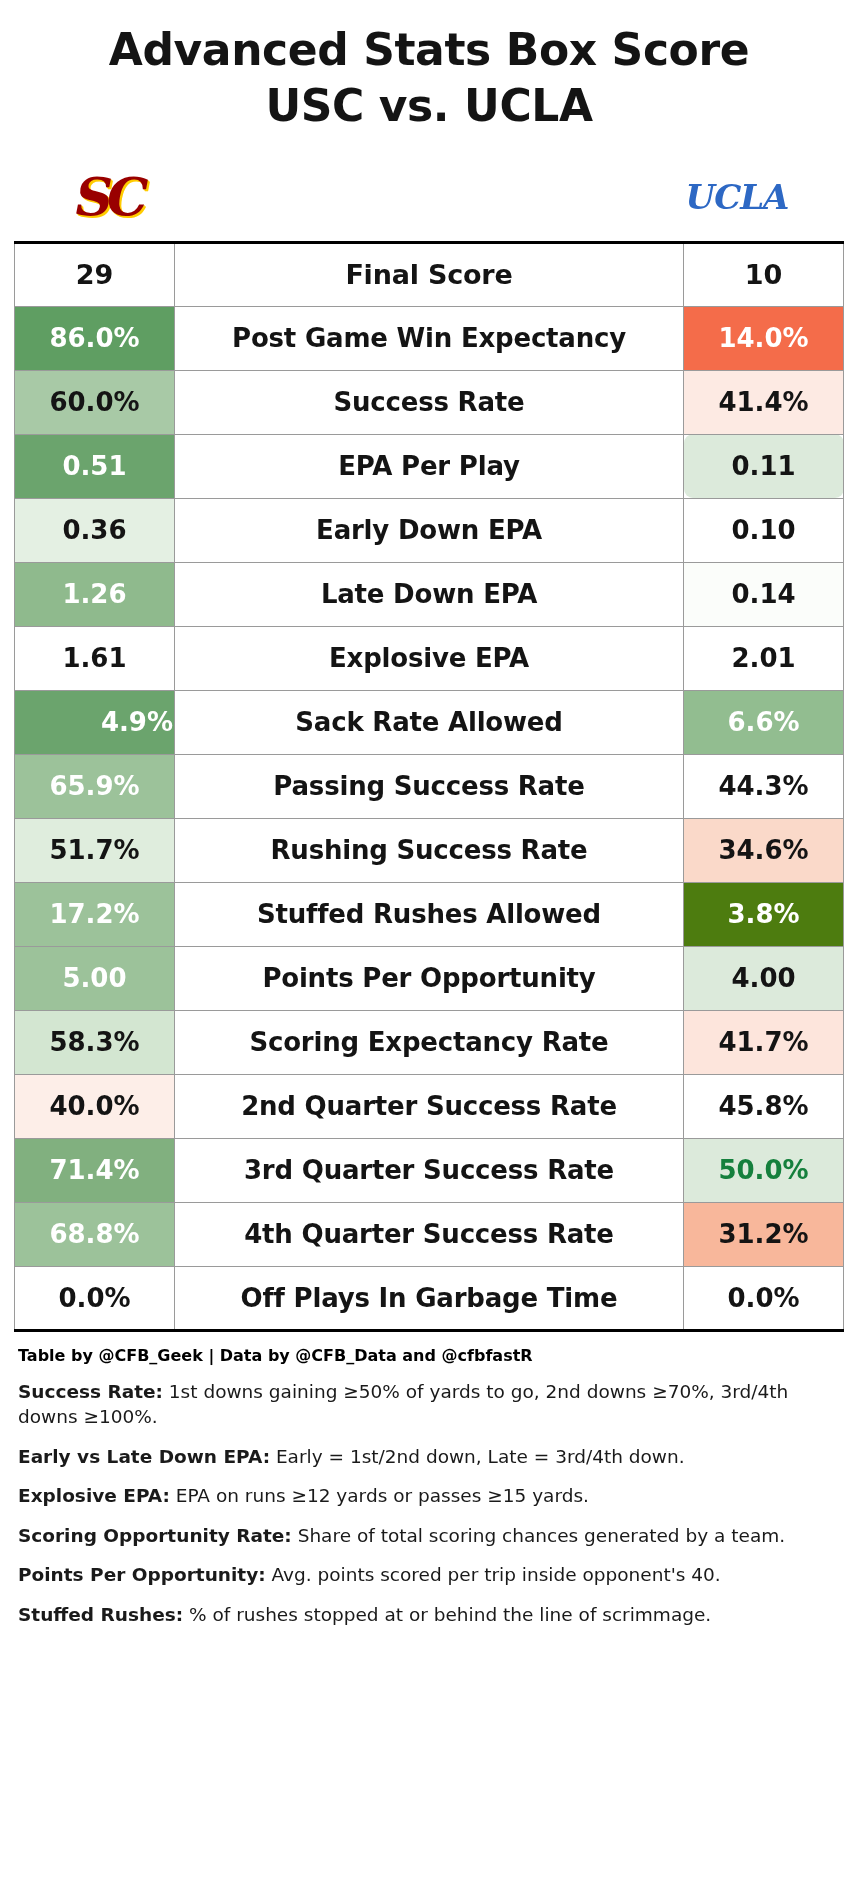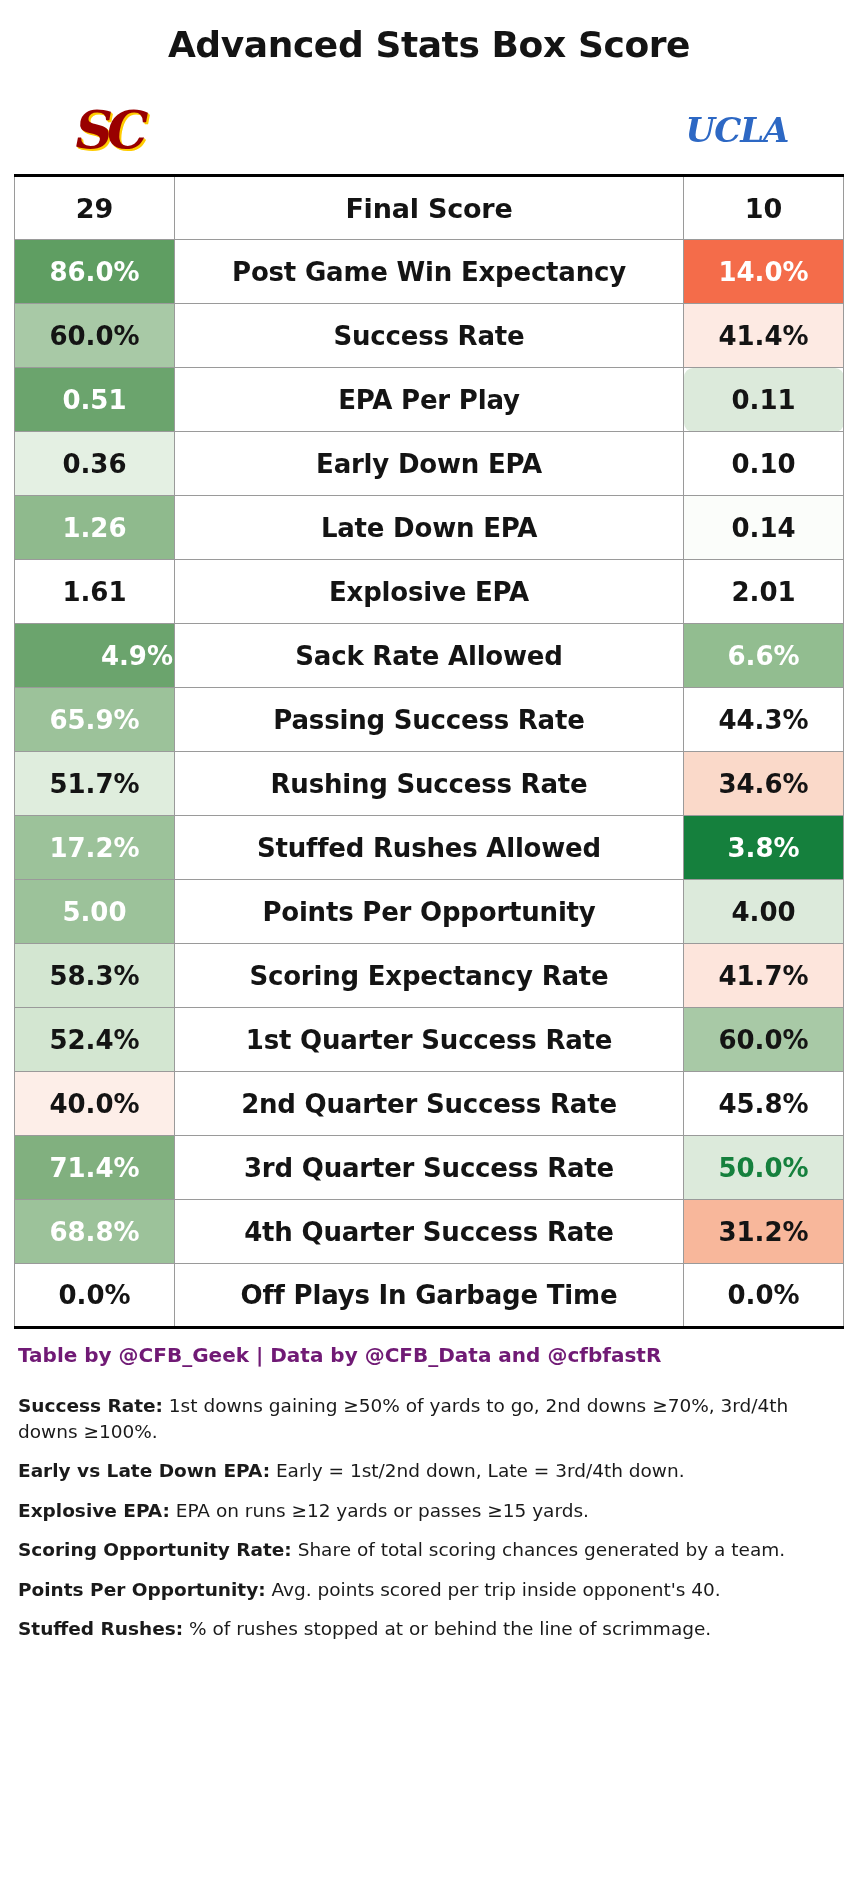--- a/index.html
+++ b/index.html
@@ -16,21 +16,21 @@
   .page {
     width: 858px;
     min-height: 1898px;
     padding: 22px 14px 10px 14px;
   }
   .title-block {
     text-align: center;
     margin-bottom: 14px;
   }
   .title-line {
-    font-size: 36px;
+    font-size: 44px;
     font-weight: bold;
     letter-spacing: -0.4px;
     line-height: 1.28;
     color: #141414;
   }
   .logos {
     display: flex;
     align-items: center;
     justify-content: space-between;
     padding: 10px 52px 6px 52px;
@@ -90,42 +90,43 @@
   td.col-label {
     width: 61.4%;
     font-size: 24.5px;
     letter-spacing: -0.2px;
   }
   tr.row-score td { font-size: 27px; }
   .foot {
     padding: 14px 4px 0 4px;
   }
   .credit {
-    font-size: 20px;
-    font-weight: bold;
-    color: #701a75;
-    margin-bottom: 26px;
+    font-size: 16px;
+    font-weight: bold;
+    color: #000000;
+    margin-bottom: 14px;
   }
   .note {
     font-size: 18.5px;
     line-height: 1.38;
     color: #1a1a1a;
     margin-bottom: 14px;
   }
   .note b {
     font-weight: bold;
   }
 </style>
 </head>
 <body>
 
 <div class="page">
 
   <div class="title-block">
     <div class="title-line">Advanced Stats Box Score</div>
+    <div class="title-line">USC vs. UCLA</div>
   </div>
 
   <div class="logos">
     <div class="logo-usc">
       <span class="usc-text">SC</span>
     </div>
     <div class="logo-ucla">
       <span class="ucla-text">UCLA</span>
     </div>
   </div>
@@ -178,36 +179,31 @@
           <td class="col-team" style="background: rgb(255, 255, 255); color: rgb(20, 20, 20);">44.3%</td>
         </tr>
         <tr>
           <td class="col-team" style="background: rgb(223, 237, 221); color: rgb(20, 20, 20);">51.7%</td>
           <td class="col-label">Rushing Success Rate</td>
           <td class="col-team" style="background: rgb(250, 217, 201); color: rgb(20, 20, 20);">34.6%</td>
         </tr>
         <tr>
           <td class="col-team" style="background: rgb(156, 194, 154); color: rgb(255, 255, 255);">17.2%</td>
           <td class="col-label">Stuffed Rushes Allowed</td>
-          <td class="col-team" style="background: #15803d; color: rgb(255, 255, 255);">3.8%</td>
+          <td class="col-team" style="background: #4d7c0f; color: rgb(255, 255, 255);">3.8%</td>
         </tr>
         <tr>
           <td class="col-team" style="background: rgb(156, 194, 154); color: rgb(255, 255, 255);">5.00</td>
           <td class="col-label">Points Per Opportunity</td>
           <td class="col-team" style="background: rgb(220, 234, 219); color: rgb(20, 20, 20);">4.00</td>
         </tr>
         <tr>
           <td class="col-team" style="background: rgb(211, 230, 209); color: rgb(20, 20, 20);">58.3%</td>
           <td class="col-label">Scoring Expectancy Rate</td>
           <td class="col-team" style="background: rgb(253, 229, 220); color: rgb(20, 20, 20);">41.7%</td>
-        </tr>
-        <tr>
-          <td class="col-team" style="background: rgb(211, 230, 209); color: rgb(20, 20, 20);">52.4%</td>
-          <td class="col-label">1st Quarter Success Rate</td>
-          <td class="col-team" style="background: rgb(168, 201, 166); color: rgb(20, 20, 20);">60.0%</td>
         </tr>
         <tr>
           <td class="col-team" style="background: rgb(253, 238, 232); color: rgb(20, 20, 20);">40.0%</td>
           <td class="col-label">2nd Quarter Success Rate</td>
           <td class="col-team" style="background: rgb(255, 255, 255); color: rgb(20, 20, 20);">45.8%</td>
         </tr>
         <tr>
           <td class="col-team" style="background: rgb(129, 176, 127); color: rgb(255, 255, 255);">71.4%</td>
           <td class="col-label">3rd Quarter Success Rate</td>
           <td class="col-team" style="background: rgb(220, 234, 219); color: #15803d;">50.0%</td>

